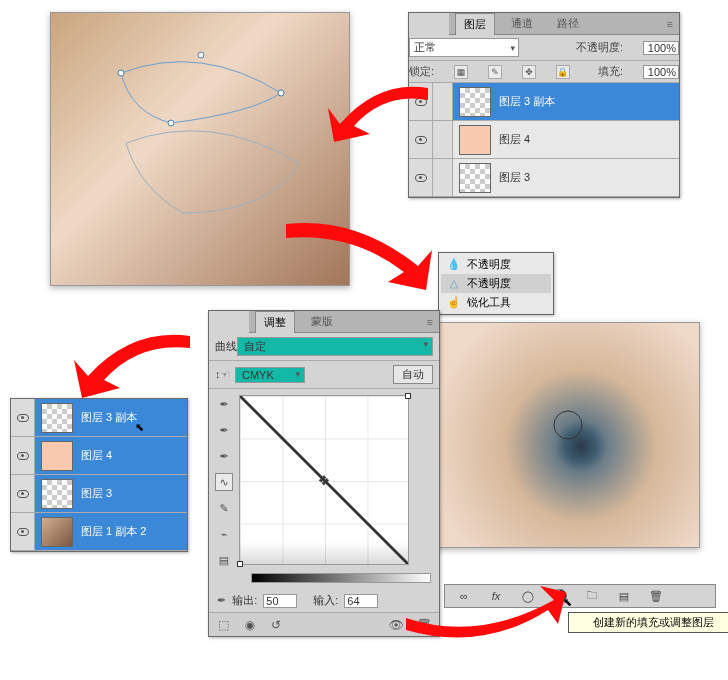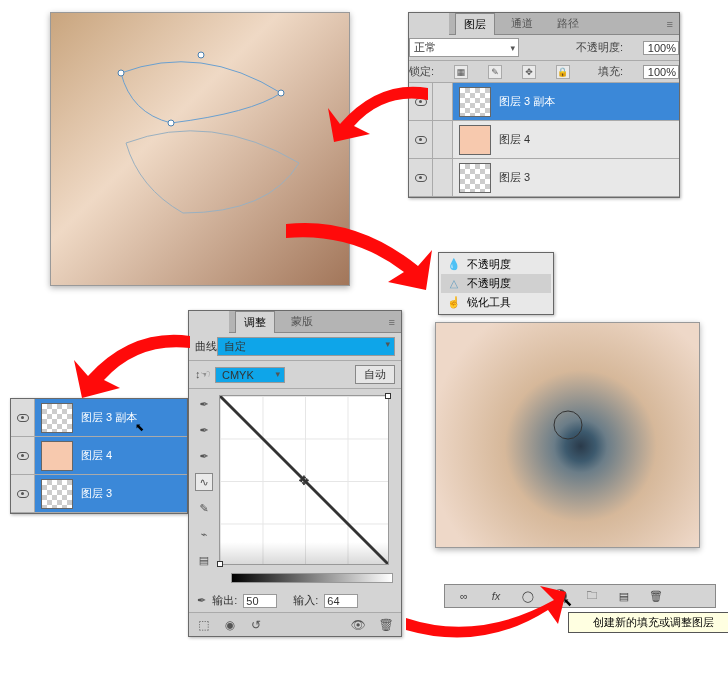--- a/index.html
+++ b/index.html
@@ -51,21 +51,21 @@
   .flyout { background: #e8e8e8; border: 1px solid #666; box-shadow: 1px 1px 3px rgba(0,0,0,.3); padding: 2px; }
   .flyout-row { display: flex; align-items: center; gap: 6px; padding: 2px 6px; }
   .flyout-row.sel { background: #d0d0d0; }
   .flyout-row .fi { width: 14px; text-align: center; }
   .drop { color: #5a7a9a; }
   .tri { color: #6aa0c0; }
   .finger { color: #888; }
   
   
   .curves-top { display: flex; align-items: center; padding: 4px 6px; border-bottom: 1px solid #aaa; }
-  .sel-box { background: #0ea5e9; border: 1px solid #999; padding: 1px 16px 1px 6px; position: relative; }
+  .sel-box { background: #14b8a6; border: 1px solid #999; padding: 1px 16px 1px 6px; position: relative; }
   .sel-box::after { content: "▾"; position: absolute; right: 4px; font-size: 9px; color: #555; }
   .btn { background: #e6e6e6; border: 1px solid #888; padding: 1px 8px; }
   .curves-body { display: flex; padding: 6px 6px 2px 6px; gap: 6px; }
   .curves-tools { display:flex; flex-direction:column; gap:8px; align-items:center; color:#555; }
   .curves-tools .ti { width:18px; height:18px; display:flex;align-items:center;justify-content:center; border:1px solid transparent; }
   .curves-tools .ti.box { border-color:#888; background:#eaeaea; }
   .graph { width: 170px; height: 170px; background: #fff; border: 1px solid #999; position: relative; background-image:
     linear-gradient(#e6e6e6 1px, transparent 1px),
     linear-gradient(90deg, #e6e6e6 1px, transparent 1px);
     background-size: 42.5px 42.5px;
@@ -190,24 +190,31 @@
       <span class="layer-name">图层 4</span>
     </div>
     <div class="layer-row selected">
       <div class="vis-col">
           <span class="eye"></span>
         </div>
       <div class="thumb checker"></div>
       <span class="layer-name">图层 3</span>
       <span class="abs cursor-ptr" style="left:124px; top:22px">⬉</span>
     </div>
-  </div>
-</div>
-
-<div class="abs panel" style="left:188px; top:310px; width:214px;">
+    <div class="layer-row selected">
+      <div class="vis-col">
+          <span class="eye"></span>
+        </div>
+      <div class="thumb" style="background:linear-gradient(135deg,#cfae90,#7a5942)"></div>
+      <span class="layer-name">图层 1 副本 2</span>
+    </div>
+  </div>
+</div>
+
+<div class="abs panel" style="left:208px; top:310px; width:232px;">
   <div class="panel-tabs">
     <span class="tab active">调整</span>
     <span class="tab">蒙版</span>
     <span class="menu">≡</span>
   </div>
   <div class="curves-top">
     <span>曲线</span>
     <span class="sel-box" style="flex:1">自定</span>
   </div>
   <div class="curves-top">

